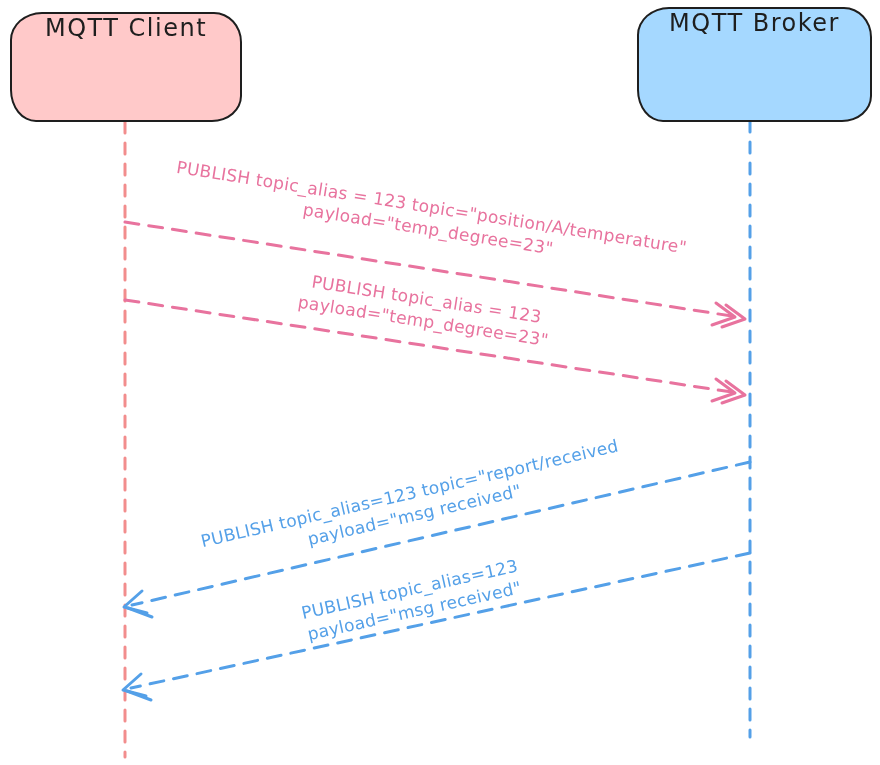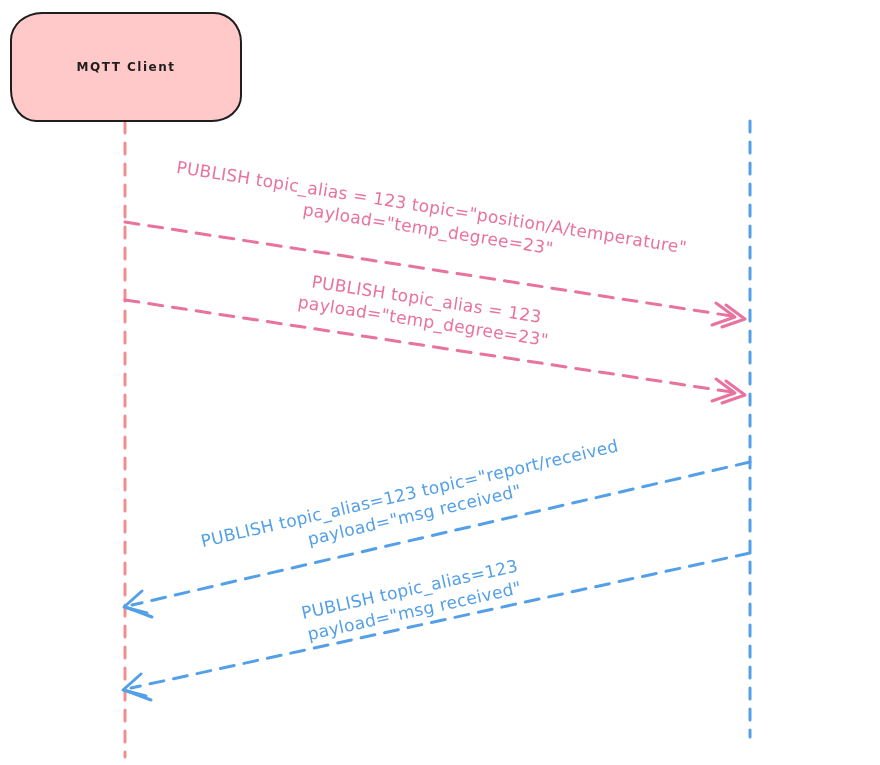--- a/index.html
+++ b/index.html
@@ -11,27 +11,25 @@
     overflow: hidden;
     font-family: "DejaVu Sans", sans-serif;
   }
   #wires { position: absolute; inset: 0; z-index: 1; }
 
   .actor-box {
     position: absolute;
     z-index: 3;
     border: 2.5px solid var(--ink);
     display: flex;
-    align-items: center;
     justify-content: center;
     color: var(--ink);
-    font-size: 12px;
+    font-size: 24px;
     letter-spacing: 1.5px;
     border-radius: 32px 28px 30px 26px / 28px 30px 26px 32px;
-    font-weight: bold;
   }
   #client-box { left: 10px; top: 12px; width: 228px; height: 106px; background: var(--pink-fill); }
   #broker-box { left: 637px; top: 7px; width: 231px; height: 111px; background: var(--blue-fill); }
 
   .msg {
     position: absolute;
     z-index: 2;
     text-align: center;
     font-size: 17px;
     line-height: 22px;
@@ -77,20 +75,23 @@
     <polyline class="arrowhead arrow-blue" points="128,608 152,617"></polyline>
 
     <line class="dashed arrow-blue" x1="750" y1="553" x2="131" y2="688" stroke-dasharray="14 10"></line>
     <polyline class="arrowhead arrow-blue" points="141,674 123,690 146,696"></polyline>
     <polyline class="arrowhead arrow-blue" points="127,691 151,700"></polyline>
   </svg>
 
   <div class="actor-box" id="client-box">
     <span>MQTT Client</span>
   </div>
+  <div class="actor-box" id="broker-box">
+    <span>MQTT Broker</span>
+  </div>
 
   <div class="msg pink" id="msg1">
     <span>PUBLISH topic_alias = 123 topic="position/A/temperature"</span>
     <span>payload="temp_degree=23"</span>
   </div>
   <div class="msg pink" id="msg2">
     <span>PUBLISH topic_alias = 123</span>
     <span>payload="temp_degree=23"</span>
   </div>
   <div class="msg blue" id="msg3">

